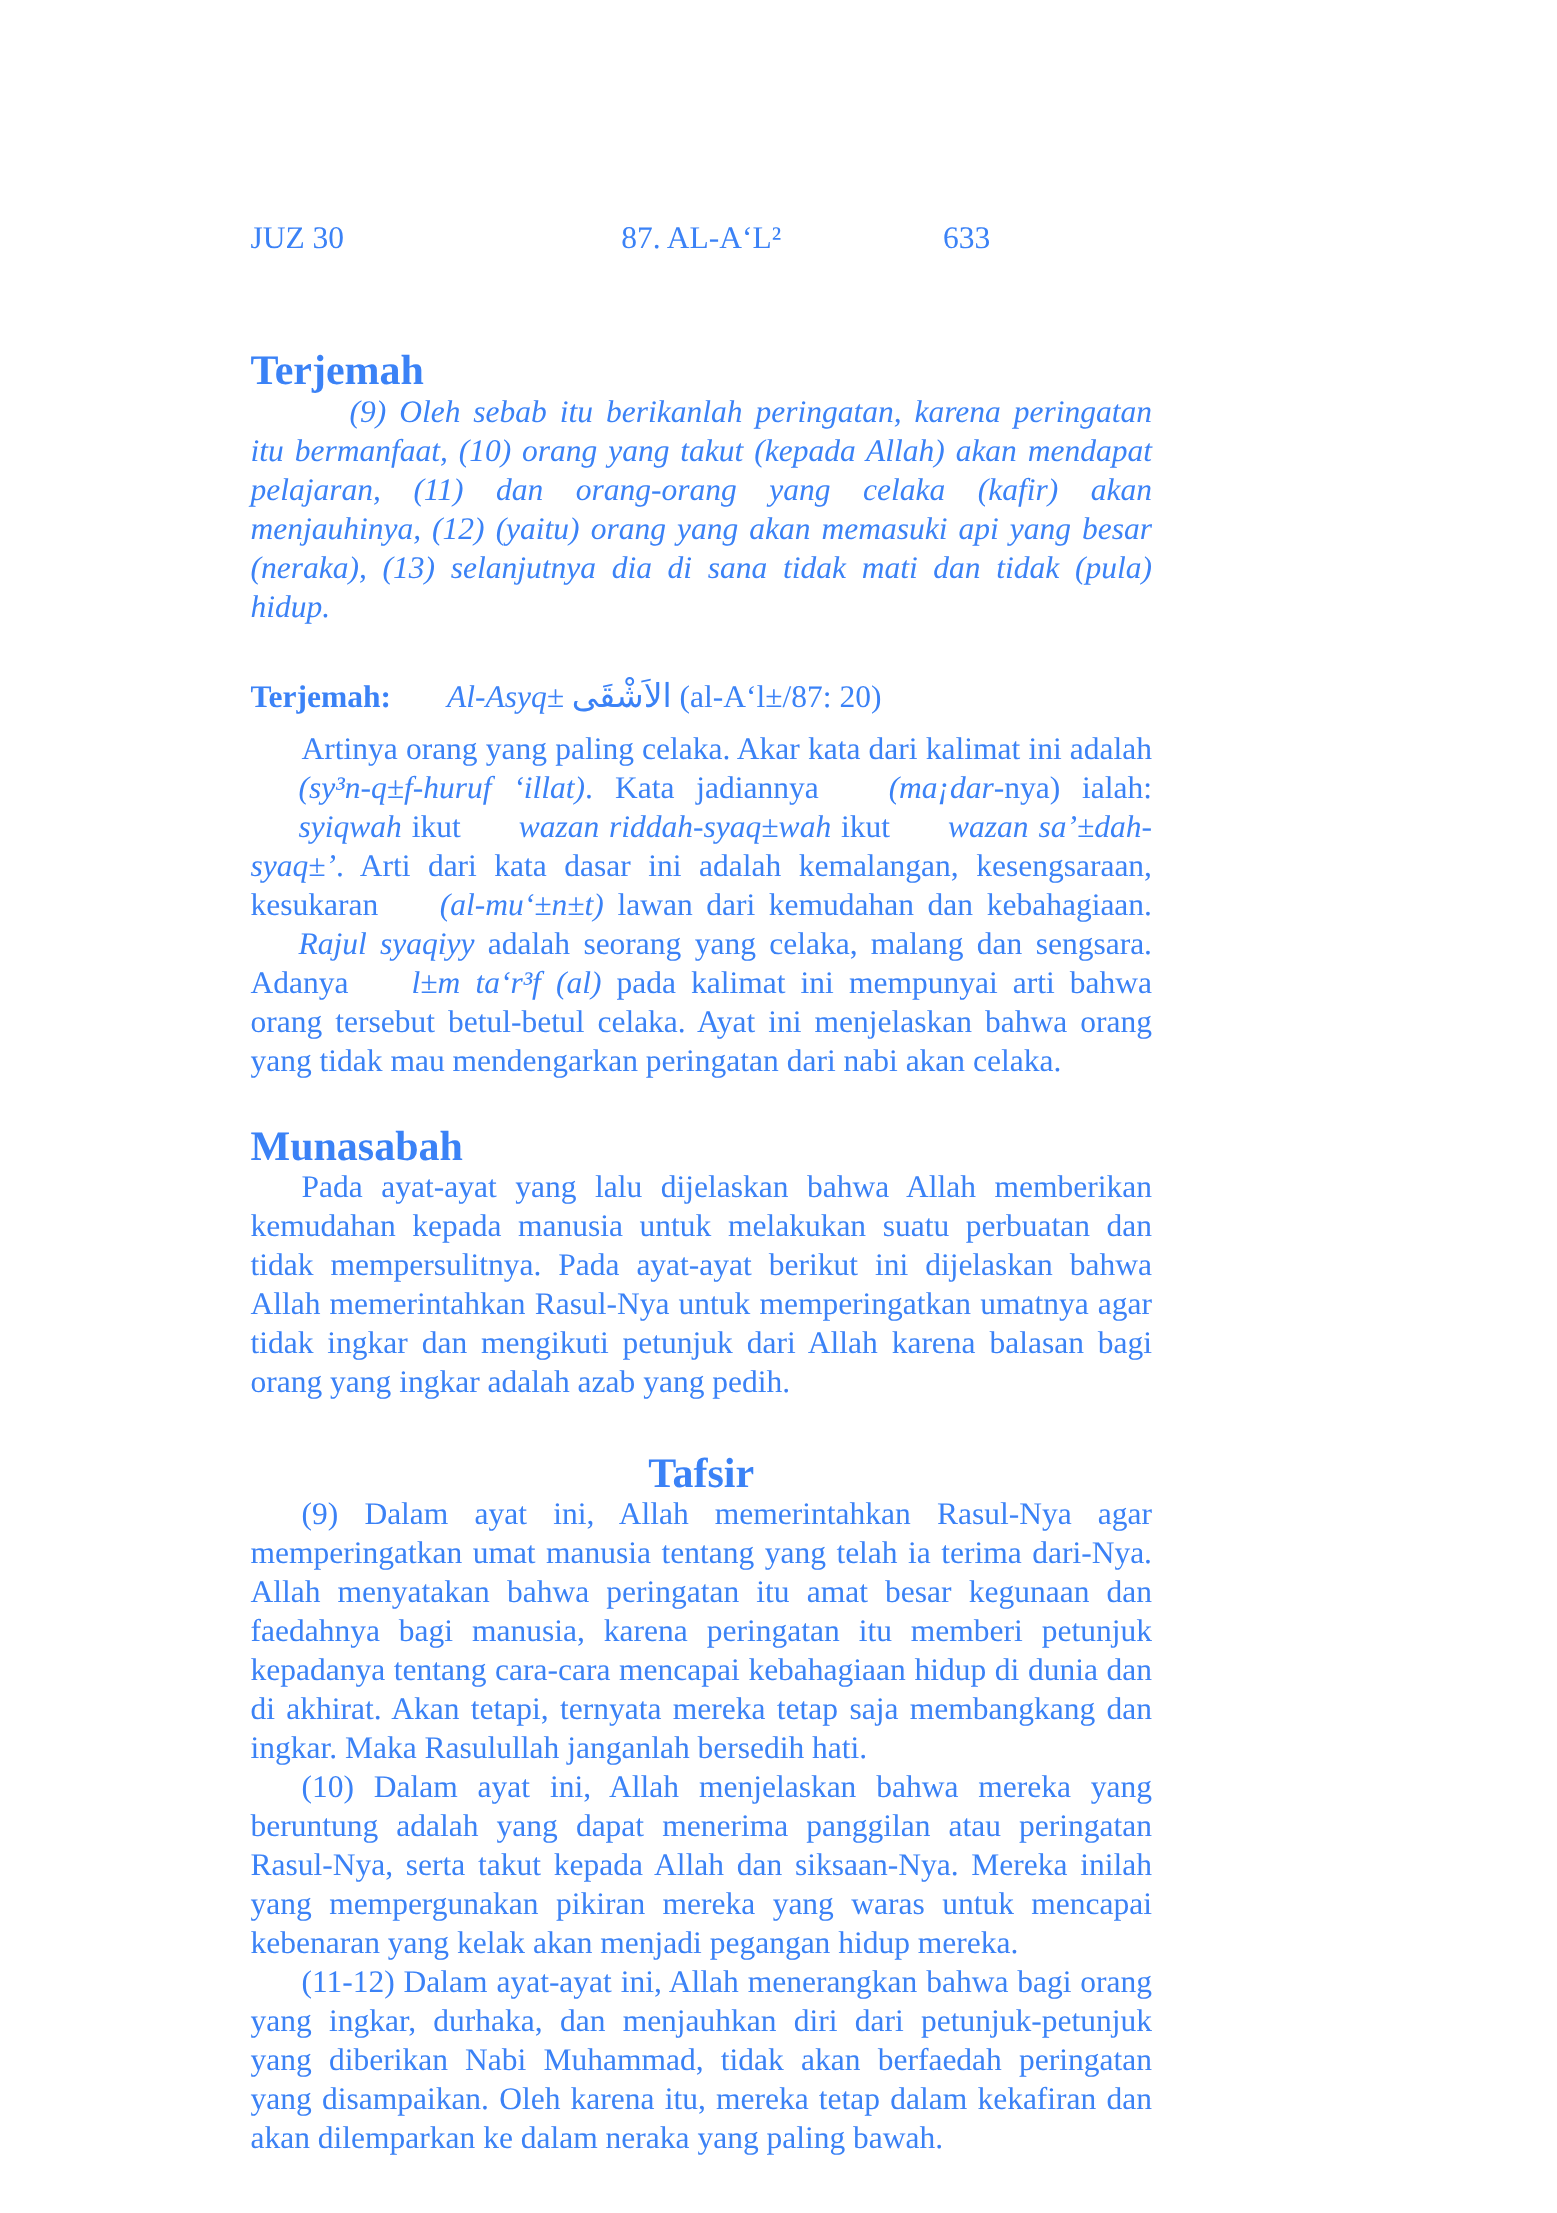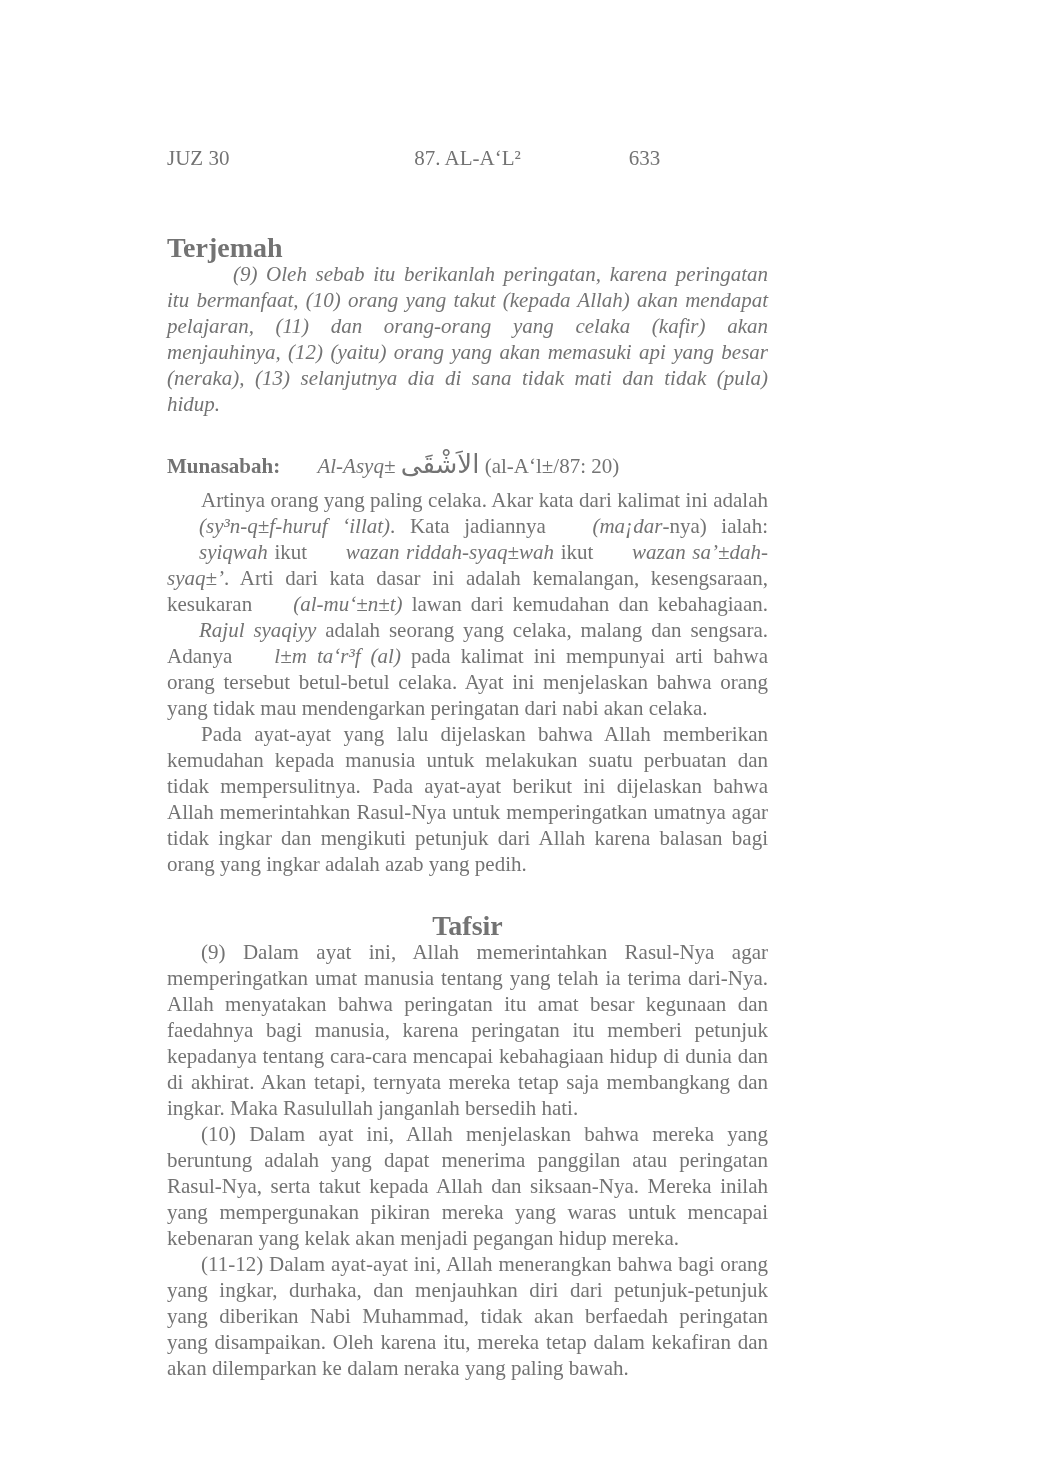--- a/index.html
+++ b/index.html
@@ -5,21 +5,21 @@
   html, body {
     margin: 0;
     padding: 0;
     background: #ffffff;
   }
   .page {
     position: relative;
     width: 933px;
     height: 1475px;
     background: #ffffff;
-    color: #737373;
+    color: #3b82f6;
     font-family: "Liberation Serif", "DejaVu Serif", serif;
     font-size: 21px;
     line-height: 26px;
     box-sizing: border-box;
     padding: 145px 165px 0 167px;
     overflow: hidden;
   }
   header.page-header {
     display: grid;
     grid-template-columns: 1fr auto 1fr;
@@ -43,21 +43,21 @@
     text-indent: 34px;
   }
   p.kosakata-line {
     margin: 34px 0 8px 0;
     text-indent: 0;
   }
   .it { font-style: italic; margin-left: 32px; }
   .bold { font-weight: bold; }
   .arabic {
     font-family: "DejaVu Sans", sans-serif;
-    font-size: 26px;
+    font-size: 22px;
     direction: rtl;
     unicode-bidi: isolate;
     text-align: center;
   }
 </style>
 </head>
 <body>
 
 <div class="page">
 
@@ -66,27 +66,28 @@
     <span class="mid">87. AL-A‘L²</span>
     <span class="right">633</span>
   </header>
 
   <main>
 
     <h2 class="section-heading">Terjemah</h2>
     <p class="para"><span class="it">(9) Oleh sebab itu berikanlah peringatan, karena peringatan itu bermanfaat, (10) orang yang takut (kepada Allah) akan mendapat pelajaran, (11) dan orang-orang yang celaka (kafir) akan menjauhinya, (12) (yaitu) orang yang akan memasuki api yang besar (neraka), (13) selanjutnya dia di sana tidak mati dan tidak (pula) hidup.</span></p>
 
     <p class="kosakata-line">
-      <span class="bold">Munasabah:</span>
+      <span class="bold">Terjemah:</span>
       <span class="it">Al-Asyq±</span>
       <span class="arabic">الاَشْقَى</span>
       <span>(al-A‘l±/87: 20)</span>
     </p>
     <p class="para"><span>Artinya orang yang paling celaka. Akar kata dari kalimat ini adalah </span><span class="it">(sy³n-q±f-huruf ‘illat)</span><span>. Kata jadiannya </span><span class="it">(ma¡dar</span><span>-nya) ialah: </span><span class="it">syiqwah</span><span> ikut </span><span class="it">wazan riddah-syaq±wah</span><span> ikut </span><span class="it">wazan sa’±dah-syaq±’</span><span>. Arti dari kata dasar ini adalah kemalangan, kesengsaraan, kesukaran </span><span class="it">(al-mu‘±n±t)</span><span> lawan dari kemudahan dan kebahagiaan. </span><span class="it">Rajul syaqiyy</span><span> adalah seorang yang celaka, malang dan sengsara. Adanya </span><span class="it">l±m ta‘r³f (al)</span><span> pada kalimat ini mempunyai arti bahwa orang tersebut betul-betul celaka. Ayat ini menjelaskan bahwa orang yang tidak mau mendengarkan peringatan dari nabi akan celaka.</span></p>
 
+    <h2 class="section-heading gap-munasabah">Munasabah</h2>
     <p class="para"><span>Pada ayat-ayat yang lalu dijelaskan bahwa Allah memberikan kemudahan kepada manusia untuk melakukan suatu perbuatan dan tidak mempersulitnya. Pada ayat-ayat berikut ini dijelaskan bahwa Allah memerintahkan Rasul-Nya untuk memperingatkan umatnya agar tidak ingkar dan mengikuti petunjuk dari Allah karena balasan bagi orang yang ingkar adalah azab yang pedih.</span></p>
 
     <h2 class="section-heading gap-tafsir">Tafsir</h2>
     <p class="para"><span>(9) Dalam ayat ini, Allah memerintahkan Rasul-Nya agar memperingatkan umat manusia tentang yang telah ia terima dari-Nya. Allah menyatakan bahwa peringatan itu amat besar kegunaan dan faedahnya bagi manusia, karena peringatan itu memberi petunjuk kepadanya tentang cara-cara mencapai kebahagiaan hidup di dunia dan di akhirat. Akan tetapi, ternyata mereka tetap saja membangkang dan ingkar. Maka Rasulullah janganlah bersedih hati.</span></p>
     <p class="para"><span>(10) Dalam ayat ini, Allah menjelaskan bahwa mereka yang beruntung adalah yang dapat menerima panggilan atau peringatan Rasul-Nya, serta takut kepada Allah dan siksaan-Nya. Mereka inilah yang mempergunakan pikiran mereka yang waras untuk mencapai kebenaran yang kelak akan menjadi pegangan hidup mereka.</span></p>
     <p class="para"><span>(11-12) Dalam ayat-ayat ini, Allah menerangkan bahwa bagi orang yang ingkar, durhaka, dan menjauhkan diri dari petunjuk-petunjuk yang diberikan Nabi Muhammad, tidak akan berfaedah peringatan yang disampaikan. Oleh karena itu, mereka tetap dalam kekafiran dan akan dilemparkan ke dalam neraka yang paling bawah.</span></p>
 
   </main>
 
 </div>

